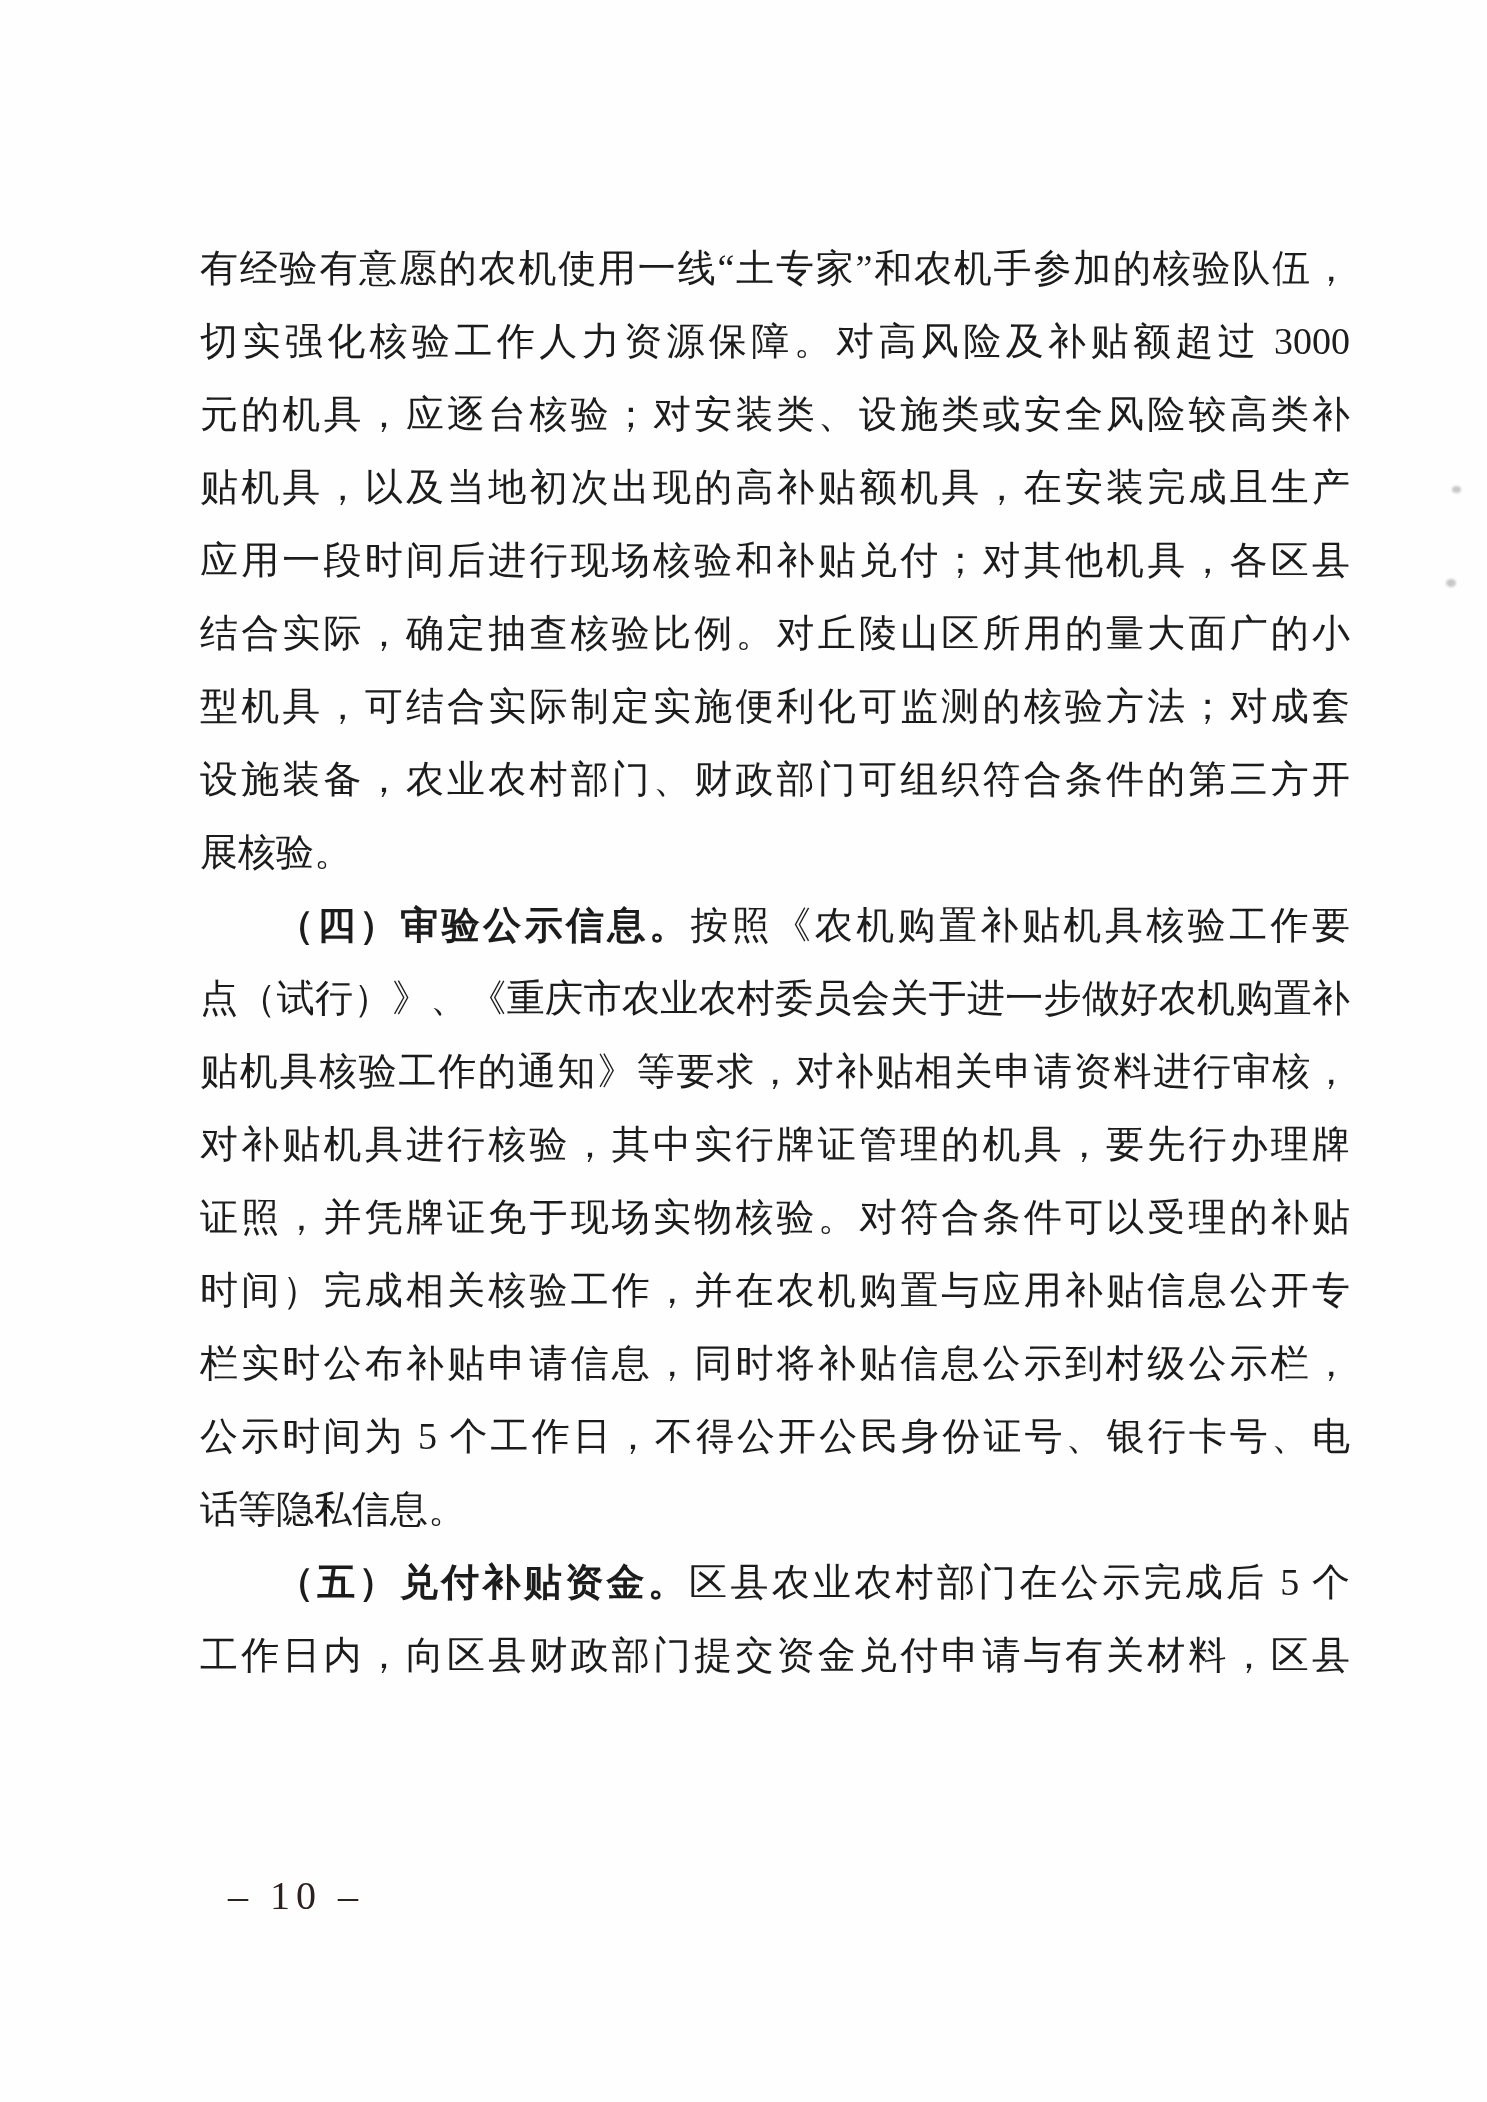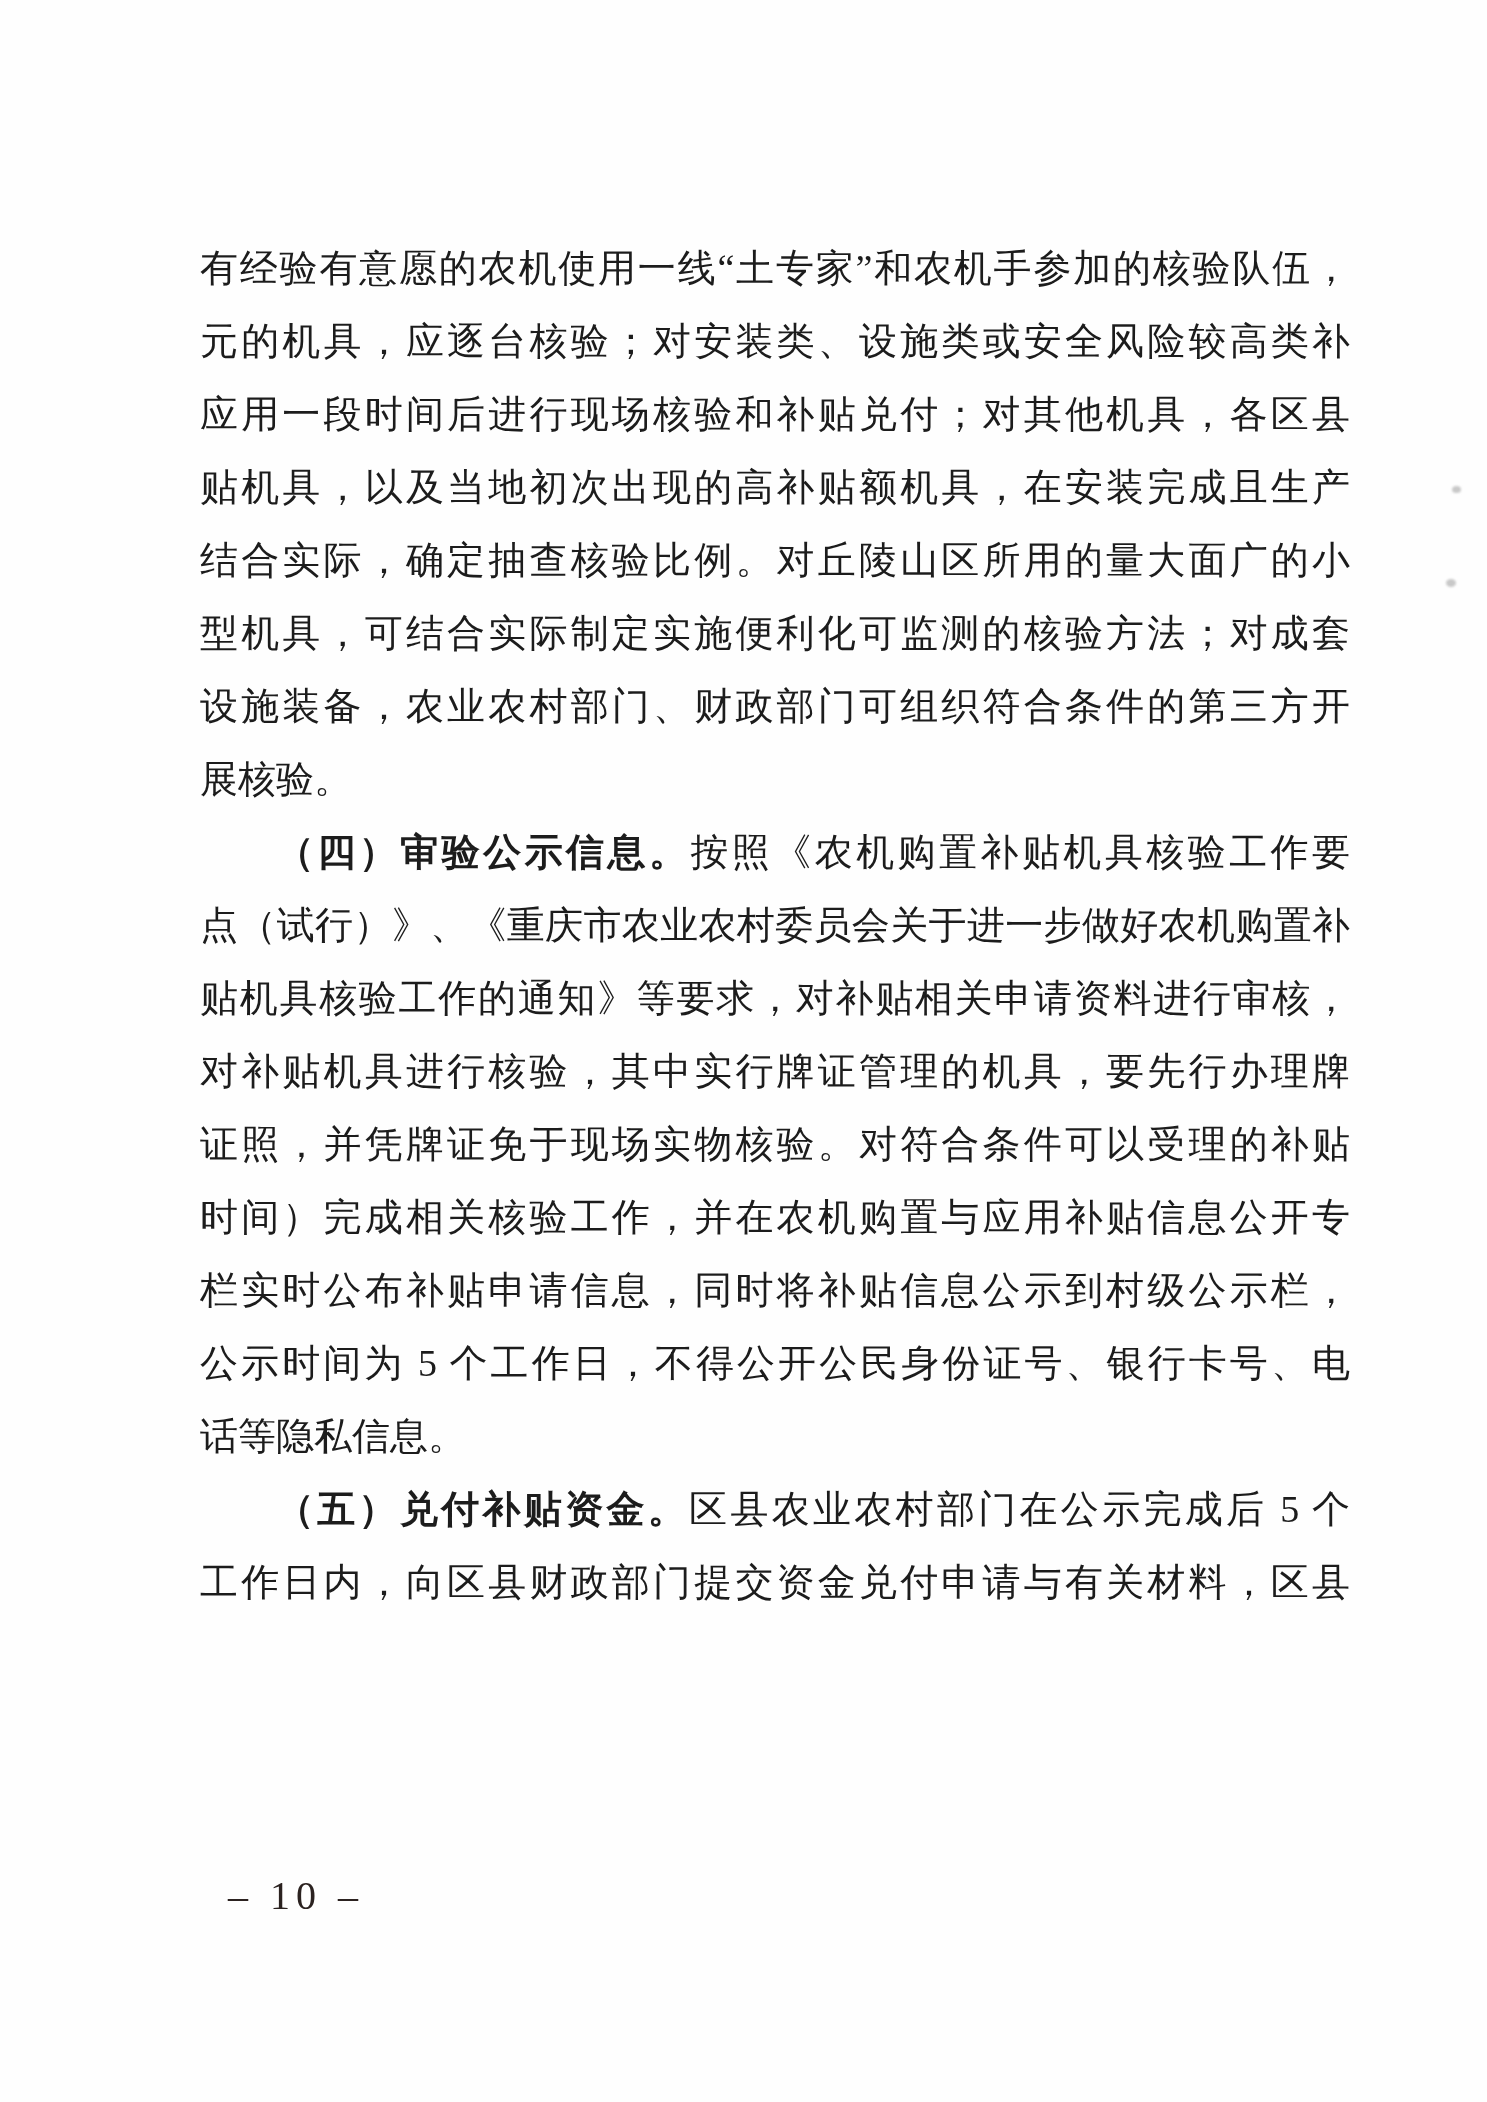--- a/index.html
+++ b/index.html
@@ -56,23 +56,24 @@
   .speck.s1 { left: 1452px; top: 486px; width: 9px;  height: 7px; }
   .speck.s2 { left: 1446px; top: 579px; width: 10px; height: 8px; }
 </style>
 </head>
 <body>
 
 <div class="page">
 
   <div class="textblock">
     <div class="line j"><span>有经验有意愿的农机使用一线“土专家”和农机手参加的核验队伍，</span></div>
+    <div class="line j"><span>切实强化核验工作人力资源保障。对高风险及补贴额超过 3000</span></div>
     <div class="line j"><span>元的机具，应逐台核验；对安装类、设施类或安全风险较高类补</span></div>
+    <div class="line j"><span>贴机具，以及当地初次出现的高补贴额机具，在安装完成且生产</span></div>
     <div class="line j"><span>应用一段时间后进行现场核验和补贴兑付；对其他机具，各区县</span></div>
-    <div class="line j"><span>贴机具，以及当地初次出现的高补贴额机具，在安装完成且生产</span></div>
     <div class="line j"><span>结合实际，确定抽查核验比例。对丘陵山区所用的量大面广的小</span></div>
     <div class="line j"><span>型机具，可结合实际制定实施便利化可监测的核验方法；对成套</span></div>
     <div class="line j"><span>设施装备，农业农村部门、财政部门可组织符合条件的第三方开</span></div>
     <div class="line"><span>展核验。</span></div>
 
     <div class="line j indent"><span class="b">（四）审验公示信息。</span><span>按照《农机购置补贴机具核验工作要</span></div>
     <div class="line j"><span>点（试行）》、《重庆市农业农村委员会关于进一步做好农机购置补</span></div>
     <div class="line j"><span>贴机具核验工作的通知》等要求，对补贴相关申请资料进行审核，</span></div>
     <div class="line j"><span>对补贴机具进行核验，其中实行牌证管理的机具，要先行办理牌</span></div>
     <div class="line j"><span>证照，并凭牌证免于现场实物核验。对符合条件可以受理的补贴</span></div>

